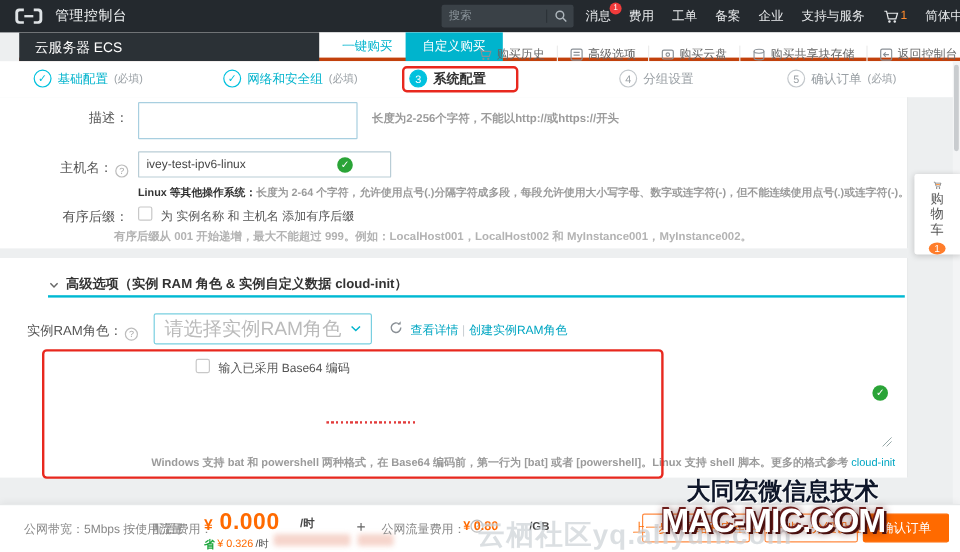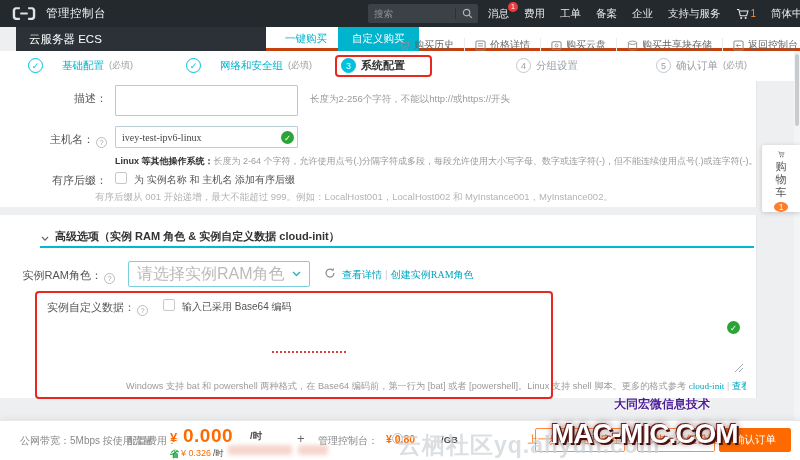--- a/index.html
+++ b/index.html
@@ -32,50 +32,50 @@
   .sub-link:last-child { border-right:none; }
   .sub-link svg { flex:0 0 auto; }
 
   
   .stepsbar { position:absolute; left:0; top:51px; width:800px; height:30px; background:#fff; }
   .step { position:absolute; top:7px; display:flex; align-items:center; gap:5px; cursor:pointer; }
   .scircle { width:15px; height:15px; border-radius:50%; display:flex; align-items:center; justify-content:center; font-size:9px; flex:0 0 auto; }
   .scircle.done { border:1px solid #00c1de; color:#00c1de; background:#fff; }
   .scircle.active { background:#00c1de; border:1px solid #00c1de; color:#fff; }
   .scircle.todo { border:1px solid #c3c8cc; color:#9aa0a5; background:#fff; }
-  .slabel.done { color:#00b3cc; font-size:10.5px;margin-left:14px; }
+  .slabel.done { color:#00b3cc; font-size:10.5px; }
   .slabel.active { color:#333; font-weight:bold; font-size:11px; }
   .slabel.todo { color:#9aa0a5; font-size:10.5px; }
   .ssuffix { color:#9aa0a5; font-size:9px; }
   .sline { position:absolute; top:65px; height:1px; }
   .sline.teal { background:#8fdce9; }
   .sline.gray { background:#dcdfe2; }
 
   
   .card { position:absolute; left:0; background:#fff; border-right:1px solid #e3e5e7; width:757px; }
   #card1 { top:81px; height:126px; }
   #card2 { top:215px; height:183px; }
   .flabel { position:absolute; left:0; width:107px; text-align:right; color:#555; font-size:11px; }
   .flabel2 { position:absolute; text-align:right; color:#555; font-size:11px; }
-  .hint { color:#9b9b9b; font-size:9px; white-space:nowrap; }
+  .hint { color:#9b9b9b; font-size:9px; white-space:nowrap;font-weight:bold; }
   .help-icon { display:inline-flex; width:11px; height:11px; border:1px solid #bcbcbc; border-radius:50%; color:#a5a5a5; font-size:7.5px; align-items:center; justify-content:center; vertical-align:-2px; margin-left:2px; cursor:pointer; }
   textarea.desc { position:absolute; left:115px; top:4px; width:183px; height:31px; border:1px solid #a8cfe0; border-radius:1px; resize:none; outline:none; font-family:inherit; font-size:10px; padding:3px; }
   .resize-grip { position:absolute; width:8px; height:8px; background:
       linear-gradient(135deg, transparent 0 50%, #9aa 50% 56%, transparent 56% 70%, #9aa 70% 76%, transparent 76%); }
-  input.host { position:absolute; left:115px; top:45px; width:183px; height:22px; border:1px solid #b9cdd6; border-radius:1px; outline:none; font-family:Liberation Serif, serif; font-size:10px; padding:0 20px 0 6px; color:#444; }
+  input.host { position:absolute; left:115px; top:45px; width:211px; height:22px; border:1px solid #b9cdd6; border-radius:1px; outline:none; font-family:Liberation Sans, sans-serif; font-size:10px; padding:0 20px 0 6px; color:#444; }
   .green-check { width:13px; height:13px; border-radius:50%; background:#2aa437; color:#fff; font-size:8.5px; display:flex; align-items:center; justify-content:center; }
   .cbx { width:12px; height:12px; border:1px solid #c8c8c8; border-radius:2px; background:#fff; display:inline-block; vertical-align:-2px; cursor:pointer; flex:0 0 auto; }
 
   
   .adv-title { position:absolute; left:55px; top:14px; font-size:11px; font-weight:bold; color:#333; }
   .adv-underline { position:absolute; left:40px; top:31px; width:714px; height:2px; background:#00b9d3; }
   .chevron-icon { position:absolute; left:41px; top:17px; }
   .ram-select { position:absolute; left:128px; top:46px; width:182px; height:26px; border:1px solid #79cfe0; border-radius:2px; background:#fff; display:flex; align-items:center; justify-content:space-between; padding:0 8px; cursor:pointer; }
   .ram-select .ph { color:#bbb; font-size:16px; }
-  .teal-link { color:#00a6c2; font-size:10px; cursor:pointer;font-family:Liberation Serif, serif; }
+  .teal-link { color:#00a6c2; font-size:10px; cursor:pointer; }
   .link-sep { color:#c9ced2; font-size:10px; }
   textarea.userdata { position:absolute; left:126px; top:102px; width:618px; height:56px; border:1px solid #5b9fd4; border-radius:1px; resize:none; outline:none; font-family:"DejaVu Sans Mono","Liberation Mono",monospace; font-size:8.5px; line-height:10.5px; padding:3px 5px; color:#333; overflow:hidden; white-space:pre; }
   .wavy { position:absolute; height:2px; background:repeating-linear-gradient(90deg,#e23b3b 0 2px,transparent 2px 4px); }
 
   
   .red-box { position:absolute; border:2px solid #e8281e; border-radius:4px; z-index:30; pointer-events:none; }
 
   
   .cart-tab { position:absolute; left:762px; top:145px; width:38px; height:67px; background:#fff; box-shadow:0 1px 5px rgba(0,0,0,.18); border-radius:2px 0 0 2px; display:flex; flex-direction:column; align-items:center; padding-top:6px; cursor:pointer; z-index:5; }
   .cart-tab .vlabel { width:13px; line-height:13px; font-size:11px; color:#555; word-break:break-all; text-align:center; margin-top:2px; }
@@ -93,21 +93,21 @@
   .price-yuan { color:#ff6a00; font-size:13px; font-weight:bold; }
   .save-tag { color:#1ca63d; font-size:9px; font-weight:bold; }
   .save-amt { color:#ff6a00; font-size:9px; }
   .orange-sm { color:#ff6a00; font-size:10.5px; font-weight:bold; }
   .blurblob { position:absolute; background:#f6d5cc; filter:blur(2px); border-radius:2px; }
   .btn { position:absolute; top:428px; height:24px; display:flex; align-items:center; justify-content:center; font-size:10.5px; border-radius:2px; cursor:pointer; z-index:11; white-space:nowrap; }
   .btn.ghost { background:#fff; border:1px solid #ff8a40; color:#ff6a00; }
   .btn.solid { background:#ff6a00; border:1px solid #ff6a00; color:#fff; }
 
   
-  .wm-company { position:absolute; left:614px; top:396px; font-size:12px; font-weight:bold; color:#4c1d95; text-shadow:0 0 2px #fff,1px 1px 0 #fff; z-index:40; pointer-events:none; }
+  .wm-company { position:absolute; left:572px; top:396px; font-size:20px; font-weight:bold; color:#0f172a; text-shadow:0 0 2px #fff,1px 1px 0 #fff; z-index:40; pointer-events:none; }
   .wm-site { position:absolute; left:551px; top:418px; font-size:28px; font-weight:900; color:#fff; letter-spacing:-1px; text-shadow:2px 2px 0 #49100f, -1px -1px 0 #6d1d1b, 0 0 7px rgba(70,12,10,.75); z-index:41; pointer-events:none; font-family:"Liberation Sans",sans-serif; }
   .wm-faint { position:absolute; left:398px; top:430px; font-size:23px; font-weight:bold; color:rgba(160,170,178,.38); letter-spacing:1px; z-index:39; pointer-events:none; text-shadow:0 0 1px rgba(255,255,255,.6); }
 </style>
 </head>
 <body>
 
 <div class="topbar">
   <span class="logo">
     <svg width="24" height="15" viewBox="0 0 32 20">
         <g fill="#dfe3e6">
@@ -163,21 +163,21 @@
           <circle cx="10.4" cy="10.8" r="1.1" fill="#8a9096"></circle>
         </svg>
       <span>购买历史</span>
     </span>
     <span class="sub-link">
       <svg width="11" height="11" viewBox="0 0 12 12">
           <rect x="1" y="1" width="10" height="10" rx="1.5" fill="none" stroke="#8a9096" stroke-width="1.1"></rect>
           <line x1="3.2" y1="4" x2="8.8" y2="4" stroke="#8a9096"></line>
           <line x1="3.2" y1="6.5" x2="8.8" y2="6.5" stroke="#8a9096"></line>
         </svg>
-      <span>价格详情</span>
+      <span>高级选项</span>
     </span>
     <span class="sub-link">
       <svg width="11" height="11" viewBox="0 0 12 12">
           <rect x="1" y="2" width="10" height="8" rx="1.5" fill="none" stroke="#8a9096" stroke-width="1.1"></rect>
           <circle cx="6" cy="6" r="1.6" fill="none" stroke="#8a9096"></circle>
         </svg>
       <span>购买云盘</span>
     </span>
     <span class="sub-link">
       <svg width="11" height="11" viewBox="0 0 12 12">
@@ -265,21 +265,20 @@
         <path d="M10 6a4 4 0 1 1-1.2-2.8" fill="none" stroke="#8a9096" stroke-width="1.2"></path>
         <path d="M9.9 0.8v2.6H7.3z" fill="#8a9096"></path>
       </svg>
   </span>
   <span style="position:absolute;left:342px;top:53px">
     <span class="teal-link">查看详情</span>
     <span class="link-sep">|</span>
     <span class="teal-link">创建实例RAM角色</span>
   </span>
 
-  <span class="flabel2" style="left:0;width:148px;top:85px"><span>实例自定义数据：</span><span class="help-icon">?</span></span>
   <span class="cbx" style="position:absolute;left:163px;top:84px"></span>
   <span style="position:absolute;left:182px;top:85px;font-size:10px;color:#555">输入已采用 Base64 编码</span>
 
   <span class="green-check" style="position:absolute;left:727px;top:106px">✓</span>
   <div class="wavy" style="left:272px;top:136px;width:76px"></div>
   <div class="resize-grip" style="left:735px;top:149px"></div>
 
   <div style="position:absolute;left:126px;top:164px;white-space:nowrap;overflow:hidden;width:620px">
     <span class="hint" style="font-size:9.2px">Windows 支持 bat 和 powershell 两种格式，在 Base64 编码前，第一行为 [bat] 或者 [powershell]。Linux 支持 shell 脚本。更多的格式参考 </span><span class="teal-link" style="font-size:9.2px">cloud-init</span><span class="link-sep" style="font-size:9.2px"> </span><span class="link-sep" style="font-size:9.2px">|</span><span class="link-sep" style="font-size:9.2px"> </span><span class="teal-link" style="font-size:9.2px">查看详情</span>
   </div>
@@ -307,21 +306,21 @@
   <span class="abs f-gray" style="left:127px;top:13px">配置费用：</span>
   <span class="abs price-yuan" style="left:170px;top:9px">¥</span>
   <span class="abs price-big" style="left:183px;top:4px">0.000</span>
   <span class="abs f-dark" style="left:250px;top:9px;font-weight:bold">/时</span>
   <span class="abs save-tag" style="left:170px;top:27px">省</span>
   <span class="abs save-amt" style="left:181px;top:27px">¥ 0.326</span>
   <span class="abs f-dark" style="left:213px;top:27px;font-size:8.5px">/时</span>
   <div class="blurblob" style="left:228px;top:445px;width:64px;height:10px;position:fixed"></div>
   <div class="blurblob" style="left:298px;top:445px;width:30px;height:10px;position:fixed"></div>
   <span class="abs" style="left:297px;top:10px;color:#666;font-size:13px">+</span>
-  <span class="abs f-gray" style="left:318px;top:13px">管理控制台：</span>
+  <span class="abs f-gray" style="left:318px;top:13px">公网流量费用：</span>
   <span class="abs help-icon" style="left:390px;top:12px">?</span>
   <span class="abs orange-sm" style="left:386px;top:12px">¥ 0.80</span>
   <span class="abs f-dark" style="left:441px;top:13px;font-weight:bold">/GB</span>
 </div>
 <div class="btn ghost" style="left:535px;width:90px">上一步：网络和安全组</div>
 <div class="btn ghost" style="left:637px;width:78px">下一步：分组设置</div>
 <div class="btn solid" style="left:719px;width:72px">确认订单</div>
 
 <span class="wm-faint">云栖社区yq.aliyun.com</span>
 <span class="wm-company">大同宏微信息技术</span>

